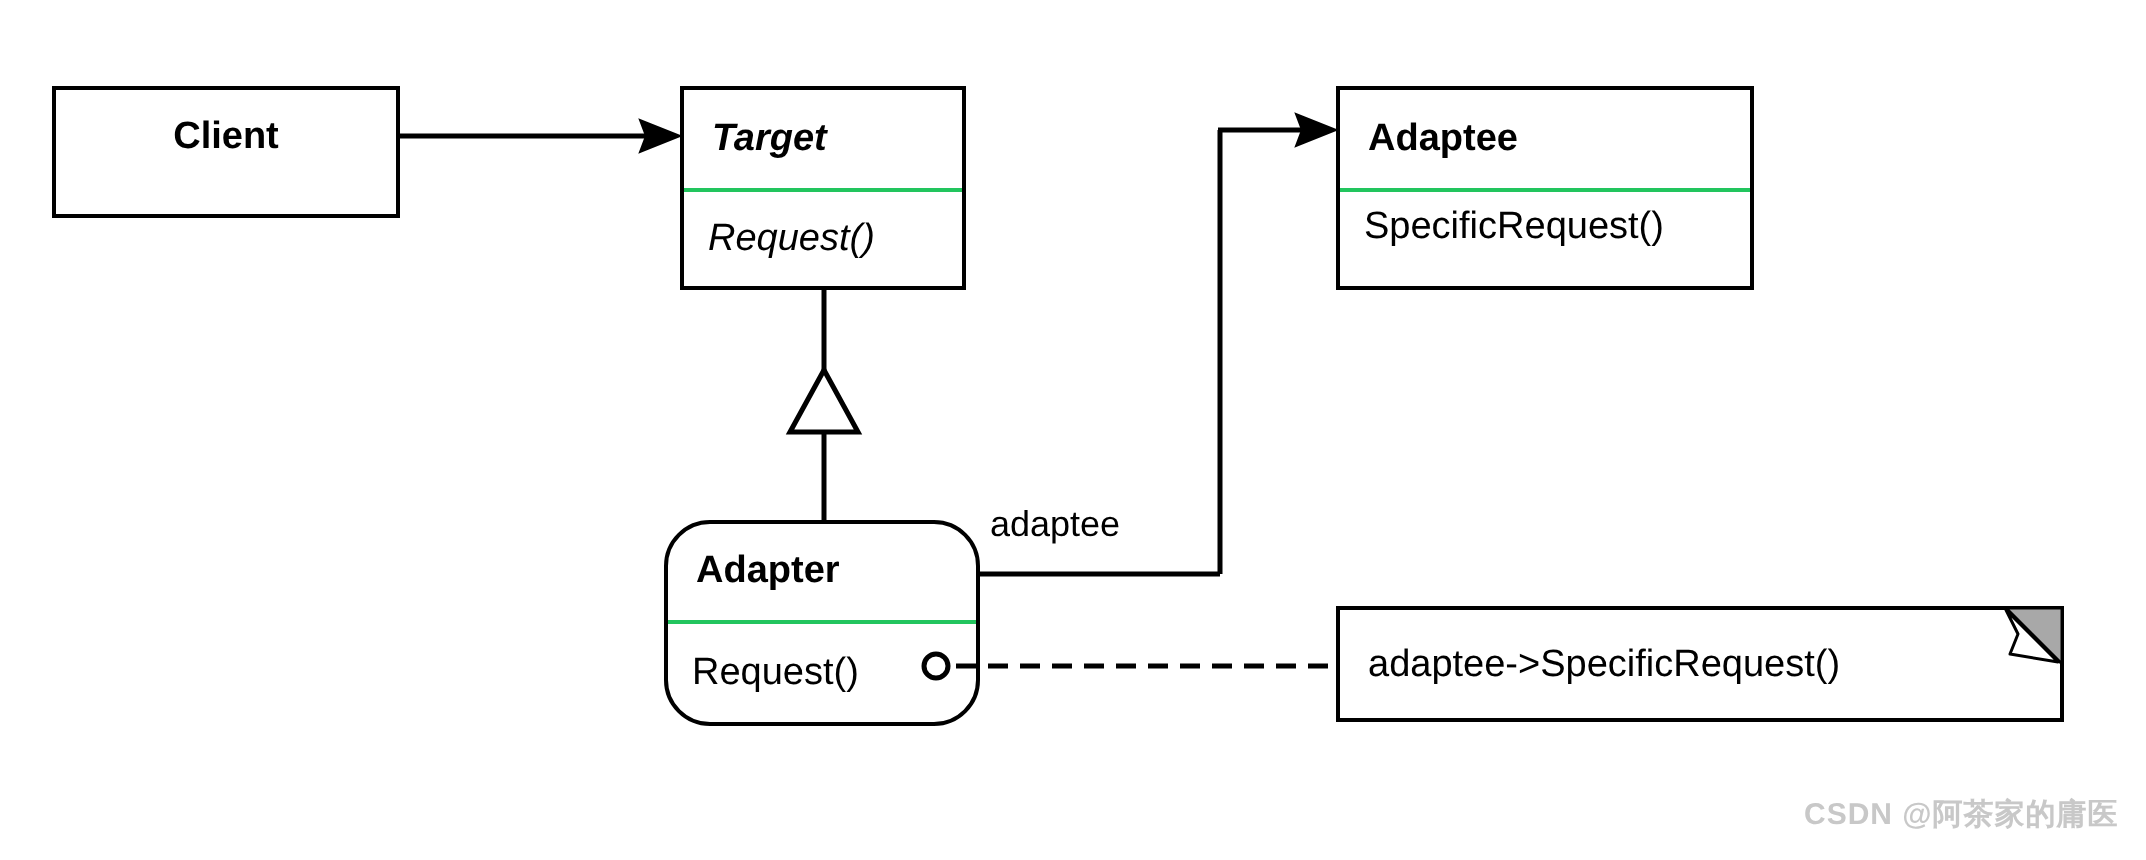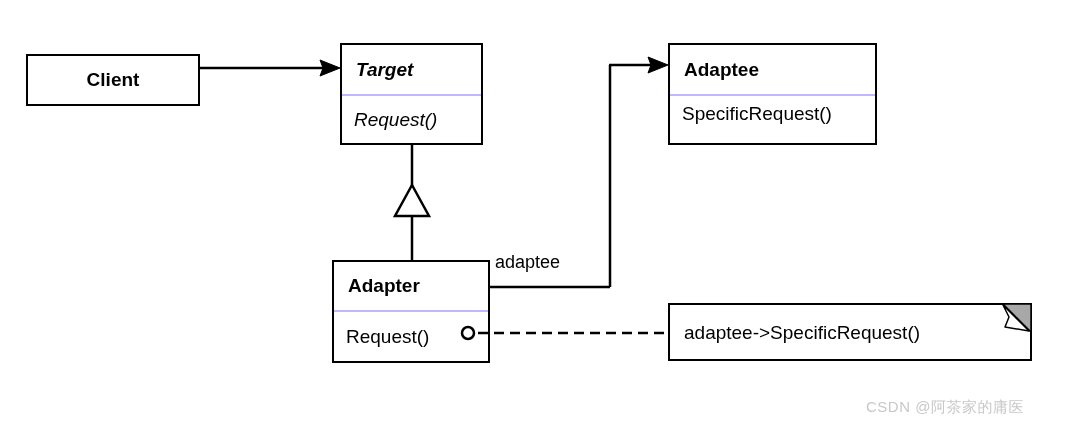--- a/index.html
+++ b/index.html
@@ -25,21 +25,21 @@
   }
   .uml-compartment {
     box-sizing: border-box;
     display: flex;
     align-items: center;
     padding-left: 14px;
     white-space: nowrap;
     color: #000000;
   }
   .compartment-divider {
-    border-bottom: 2px solid #c4b5fd;
+    border-bottom: 2px solid #22c55e;
   }
   .name-compartment {
     font-size: 19px;
     font-weight: bold;
   }
   .member-compartment {
     font-size: 19px;
     font-weight: normal;
     padding-left: 12px;
   }
@@ -82,35 +82,35 @@
     width: 1073px;
     height: 430px;
     pointer-events: none;
   }
 </style>
 </head>
 <body>
 
 <div id="canvas">
 
-  <div class="uml-box" style="left:26px; top:54px; width:174px; height:52px;">
+  <div class="uml-box" style="left:26px; top:43px; width:174px; height:66px;">
     <div class="uml-compartment name-compartment center-text" style="height:47px;">Client</div>
   </div>
 
   <div class="uml-box" style="left:340px; top:43px; width:143px; height:102px;">
     <div class="uml-compartment name-compartment abstract compartment-divider" style="height:51px;">Target</div>
     <div class="uml-compartment member-compartment abstract" style="height:47px;">Request()</div>
   </div>
 
   <div class="uml-box" style="left:668px; top:43px; width:209px; height:102px;">
     <div class="uml-compartment name-compartment compartment-divider" style="height:51px;">Adaptee</div>
     <div class="uml-compartment member-compartment" style="height:35px;">SpecificRequest()</div>
   </div>
 
-  <div class="uml-box" style="left:332px; top:260px; width:158px; height:103px;">
+  <div class="uml-box" style="left:332px; top:260px; width:158px; height:103px;border-radius:23px;">
     <div class="uml-compartment name-compartment compartment-divider" style="height:50px;">Adapter</div>
     <div class="uml-compartment member-compartment" style="height:49px;">Request()</div>
   </div>
 
   <div class="assoc-label" style="left:495px; top:252px;">adaptee</div>
 
   <div class="note-box" style="left:668px; top:303px; width:364px; height:58px;"></div>
   <div class="note-text" style="left:684px; top:322px;">adaptee-&gt;SpecificRequest()</div>
 
   <svg class="overlay" viewBox="0 0 1073 430" xmlns="http://www.w3.org/2000/svg">
@@ -131,15 +131,15 @@
     <polygon points="668,65 648,57 651,65 648,73" fill="#000000" stroke="#000000" stroke-width="1"></polygon>
 
     <line x1="478" y1="333" x2="668" y2="333" stroke="#000000" stroke-width="2.5" stroke-dasharray="10 6"></line>
 
     <circle cx="468" cy="333" r="6" fill="#ffffff" stroke="#000000" stroke-width="2.5"></circle>
 
     <polygon points="1003,304 1031,304 1031,332" fill="#a8a8a8" stroke="#000000" stroke-width="1.5"></polygon>
     <polygon points="1003,305 1029,331 1005,327 1009,317" fill="#ffffff" stroke="#000000" stroke-width="1.5" stroke-linejoin="round"></polygon>
   </svg>
 
-  <div class="watermark" style="left:866px; top:398px;">CSDN @阿茶家的庸医</div>
+  <div class="watermark" style="left:902px; top:398px;font-weight:bold;">CSDN @阿茶家的庸医</div>
 
 </div>
 
 </body></html>

